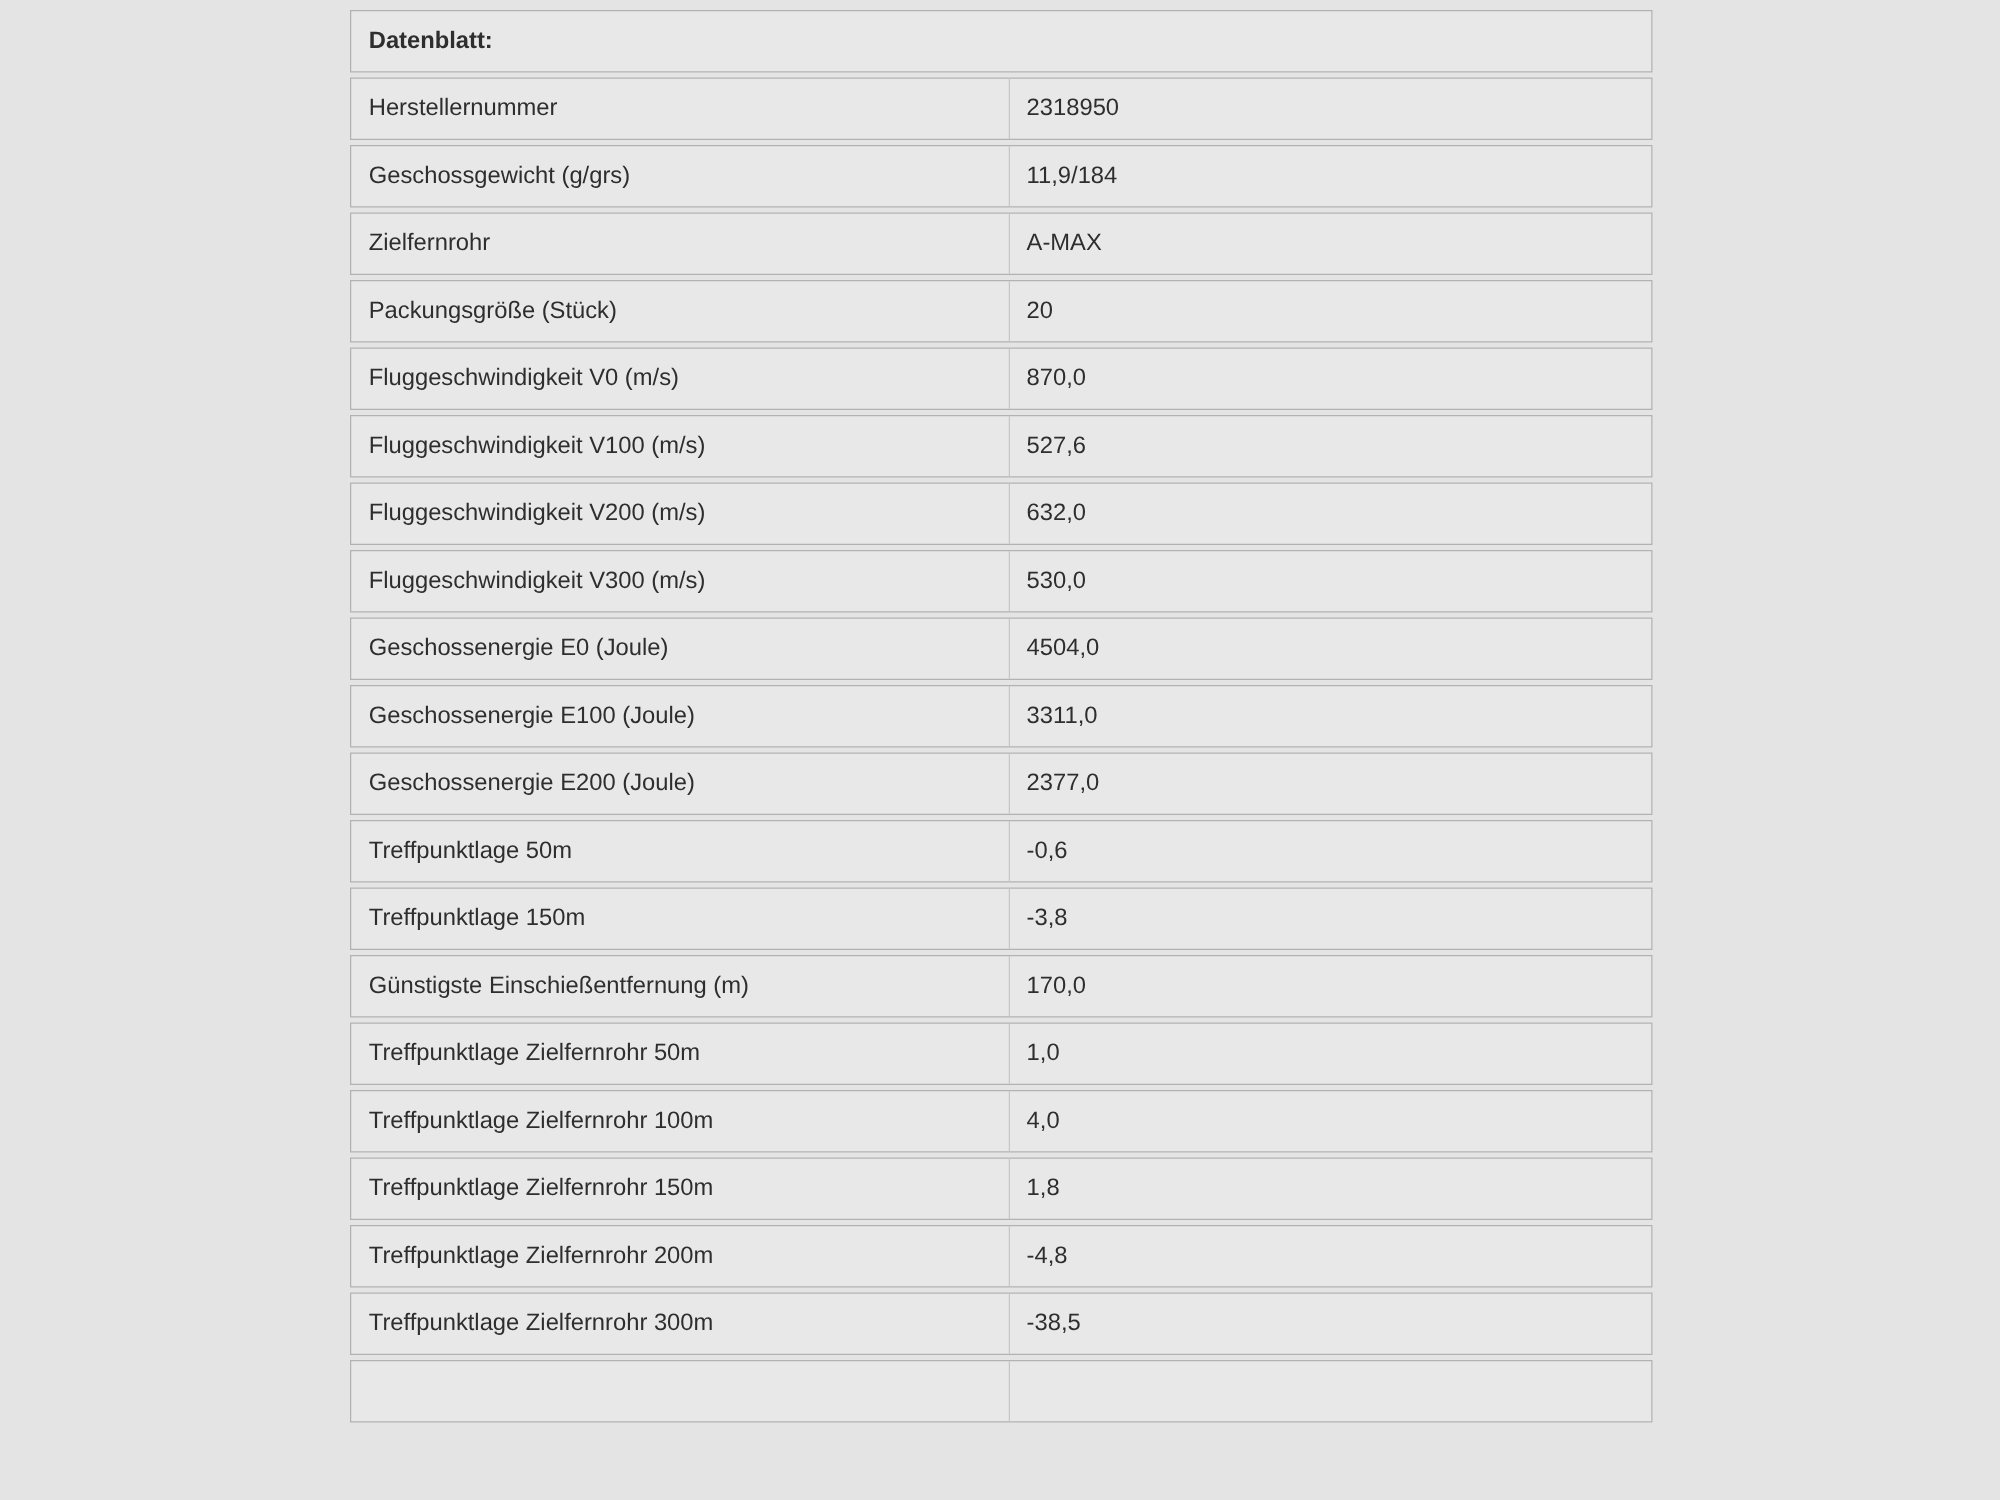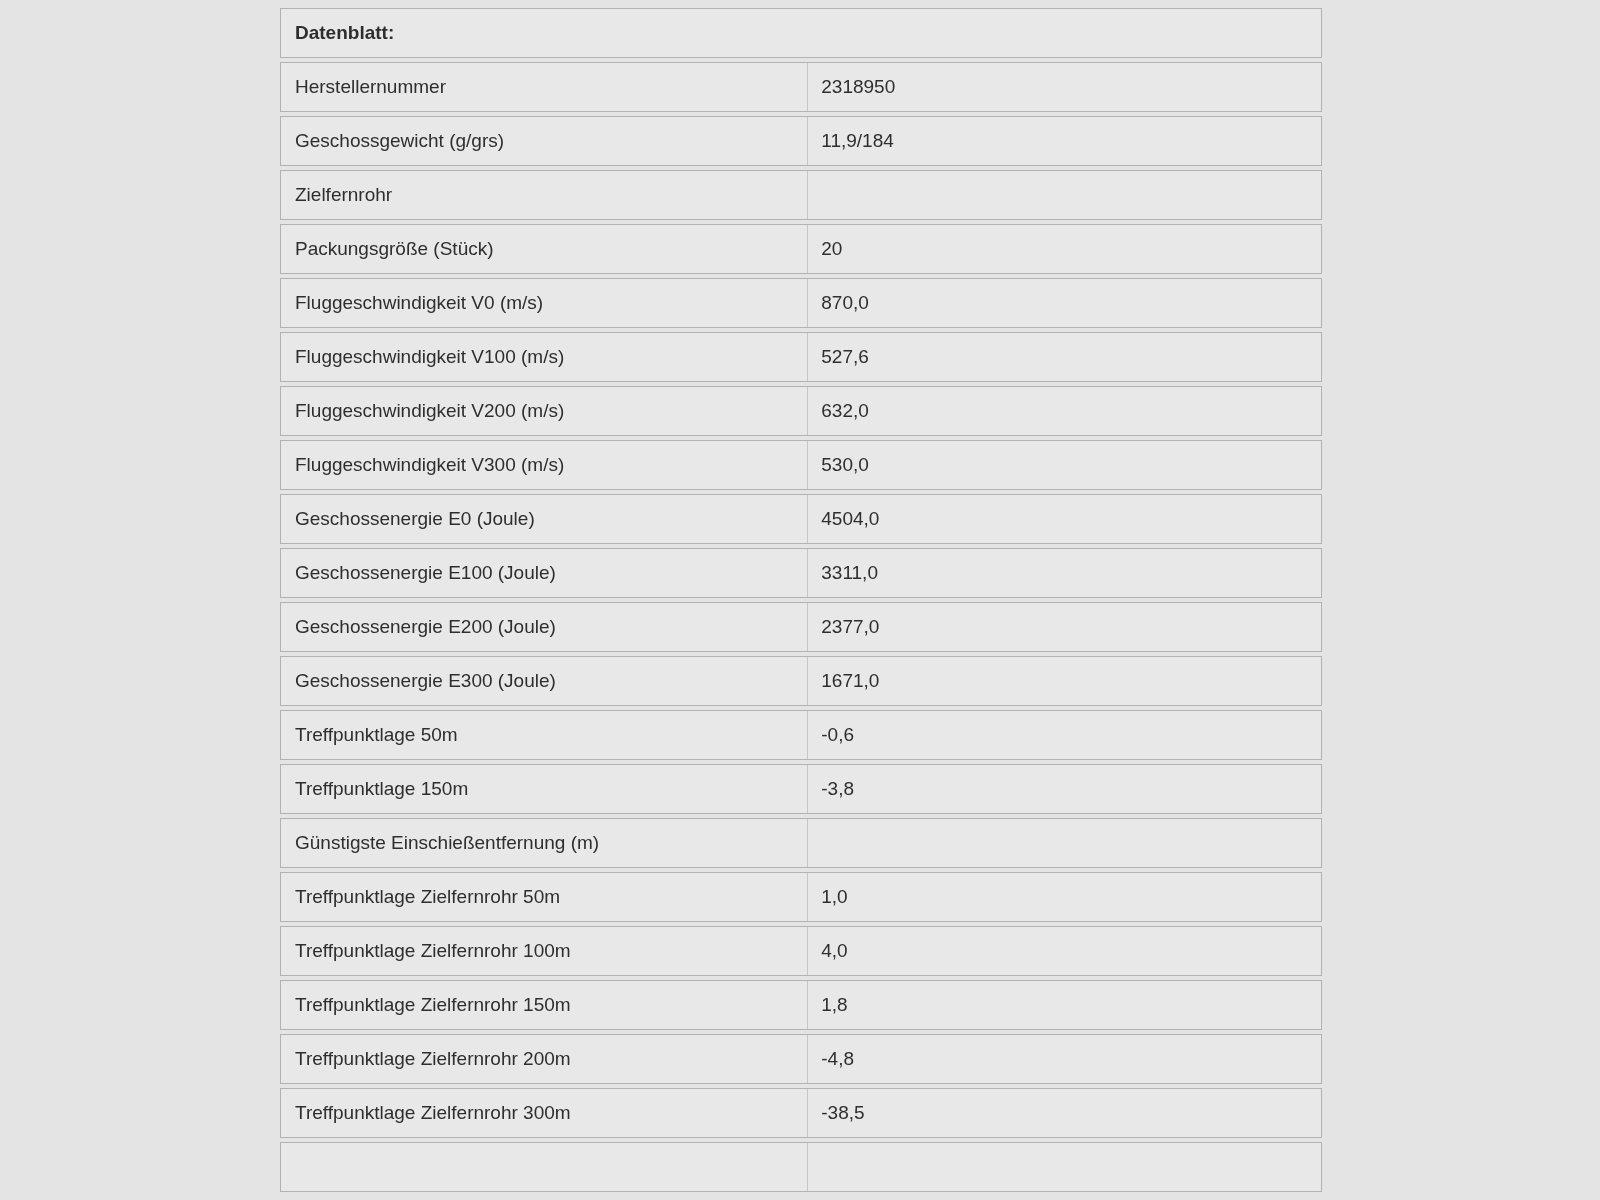--- a/index.html
+++ b/index.html
@@ -75,20 +75,21 @@
     <div class="cell-value">2318950</div>
   </div>
 
   <div class="t-row">
     <div class="cell-label">Geschossgewicht (g/grs)</div>
     <div class="cell-value">11,9/184</div>
   </div>
 
   <div class="t-row">
     <div class="cell-label">Zielfernrohr</div>
+    <div class="cell-value">A-MAX</div>
   </div>
 
   <div class="t-row">
     <div class="cell-label">Packungsgröße (Stück)</div>
     <div class="cell-value">20</div>
   </div>
 
   <div class="t-row">
     <div class="cell-label">Fluggeschwindigkeit V0 (m/s)</div>
     <div class="cell-value">870,0</div>
@@ -117,38 +118,35 @@
   <div class="t-row">
     <div class="cell-label">Geschossenergie E100 (Joule)</div>
     <div class="cell-value">3311,0</div>
   </div>
 
   <div class="t-row">
     <div class="cell-label">Geschossenergie E200 (Joule)</div>
     <div class="cell-value">2377,0</div>
   </div>
 
-  <div class="t-row">
-    <div class="cell-label">Geschossenergie E300 (Joule)</div>
-    <div class="cell-value">1671,0</div>
-  </div>
 
   <div class="t-row">
     <div class="cell-label">Treffpunktlage 50m</div>
     <div class="cell-value">-0,6</div>
   </div>
 
 
   <div class="t-row">
     <div class="cell-label">Treffpunktlage 150m</div>
     <div class="cell-value">-3,8</div>
   </div>
 
   <div class="t-row">
     <div class="cell-label">Günstigste Einschießentfernung (m)</div>
+    <div class="cell-value">170,0</div>
   </div>
 
   <div class="t-row">
     <div class="cell-label">Treffpunktlage Zielfernrohr 50m</div>
     <div class="cell-value">1,0</div>
   </div>
 
   <div class="t-row">
     <div class="cell-label">Treffpunktlage Zielfernrohr 100m</div>
     <div class="cell-value">4,0</div>

